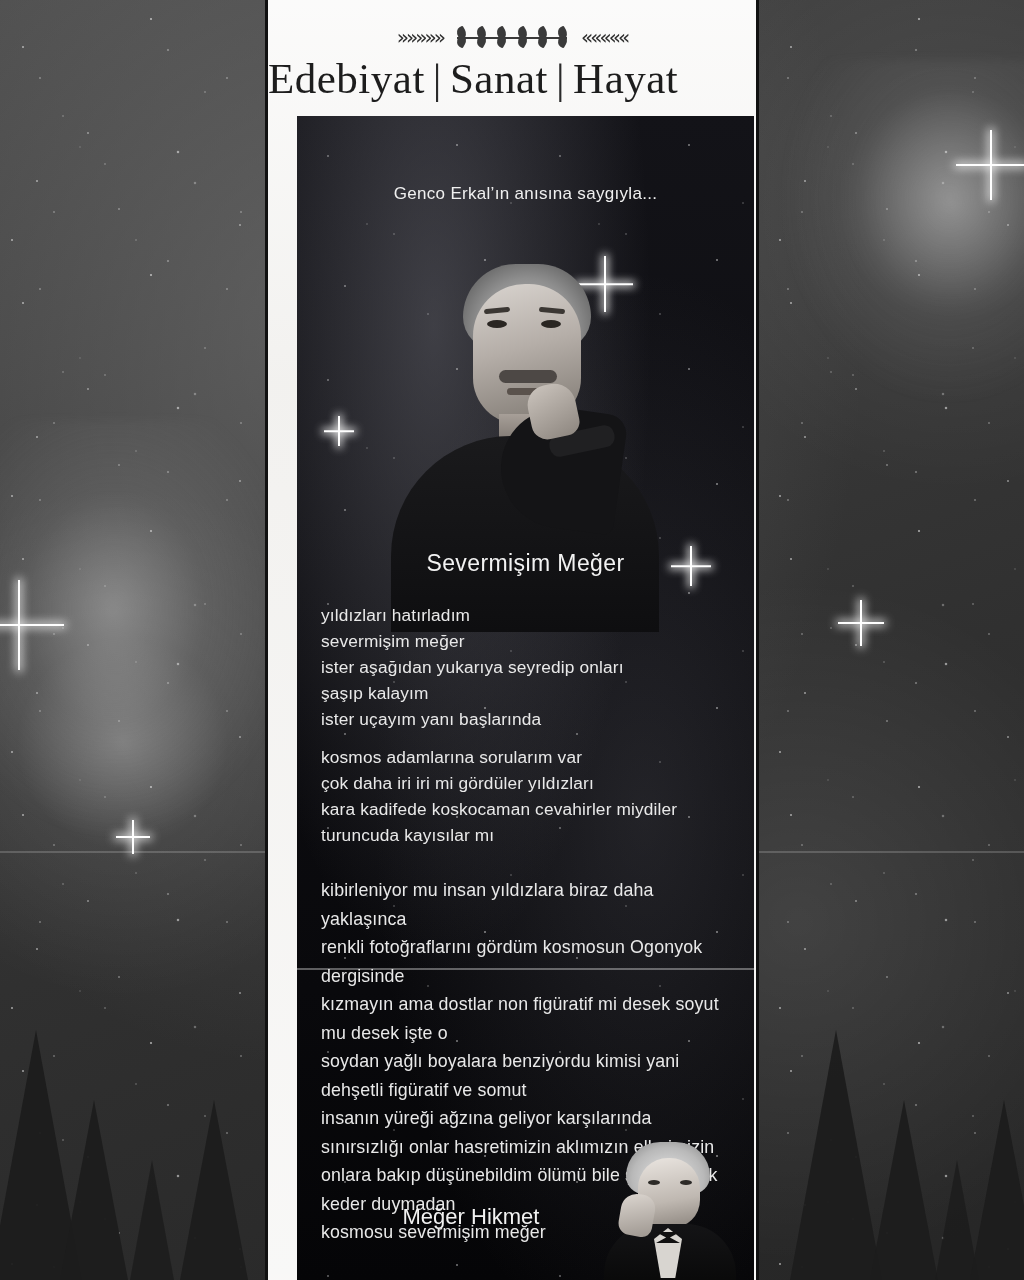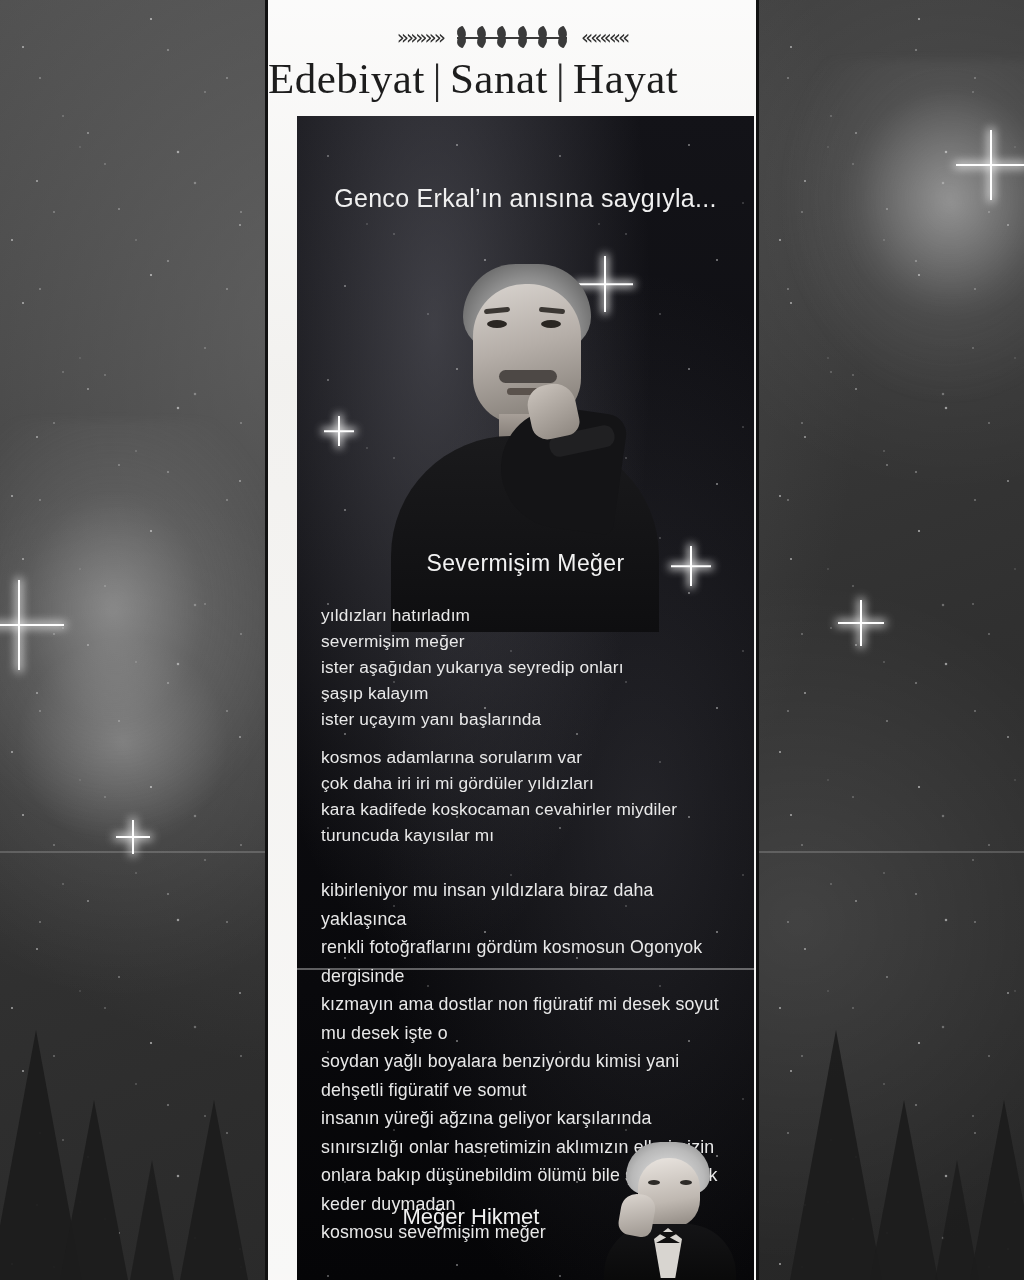--- a/index.html
+++ b/index.html
@@ -260,21 +260,21 @@
   #cs2 { left: 393px; top: 430px; height: 40px; }
   #cs2::after { width: 40px; }
   #cs3 { left: 41px; top: 300px; height: 30px; }
   #cs3::after { width: 30px; }
 
   .dedication {
     position: absolute;
     left: 0; right: 0;
     top: 68px;
     text-align: center;
-    font-size: 25px;
+    font-size: 17px;
     color: #f0f0f0;
     letter-spacing: 0.3px;
   }
 
   
   .portrait {
     position: absolute;
     left: 92px;
     top: 142px;
     width: 274px;

